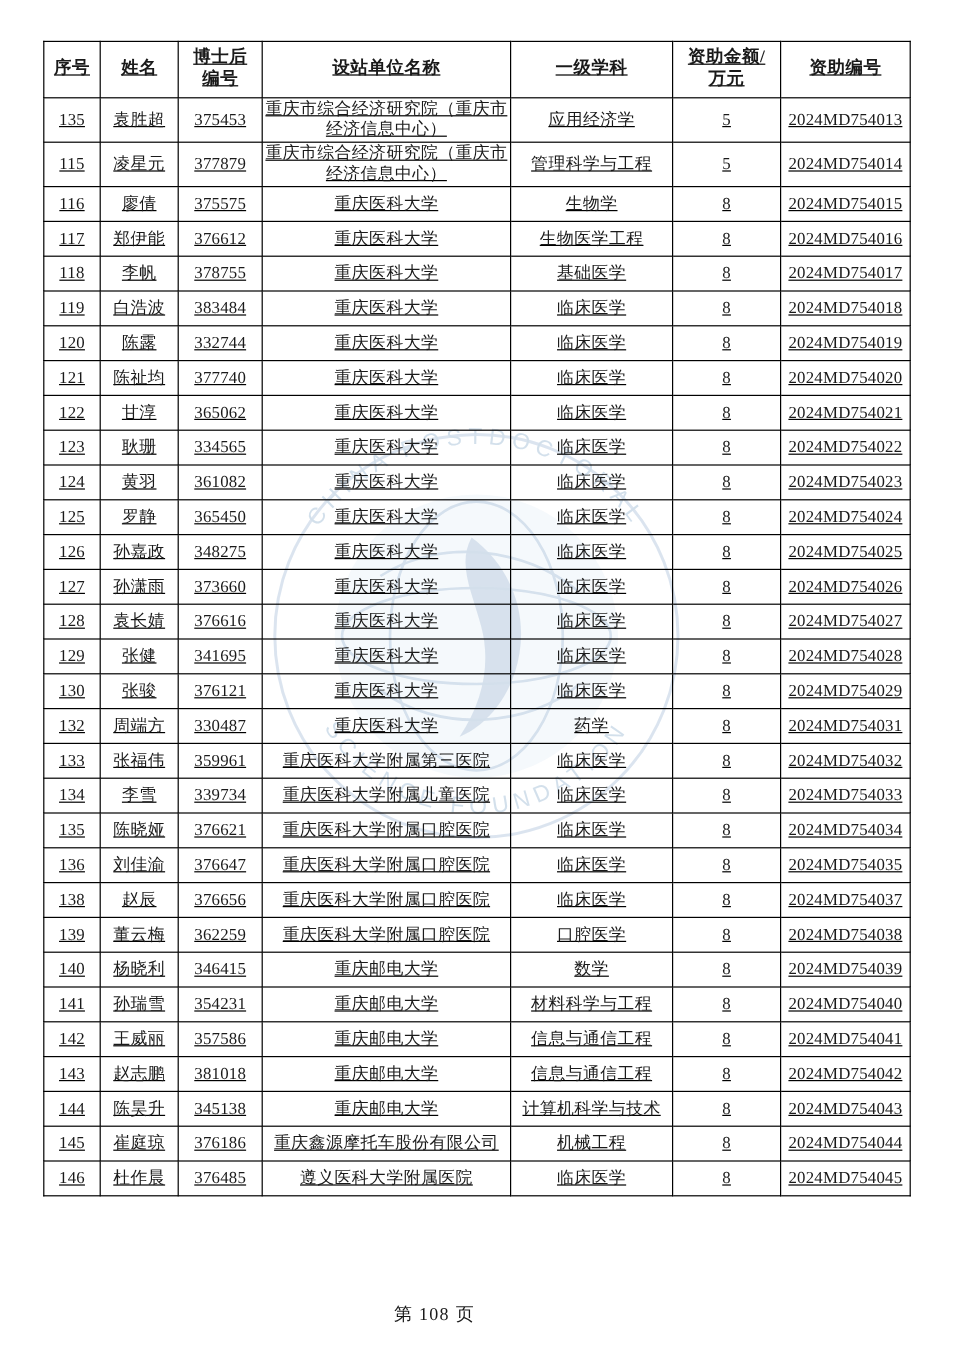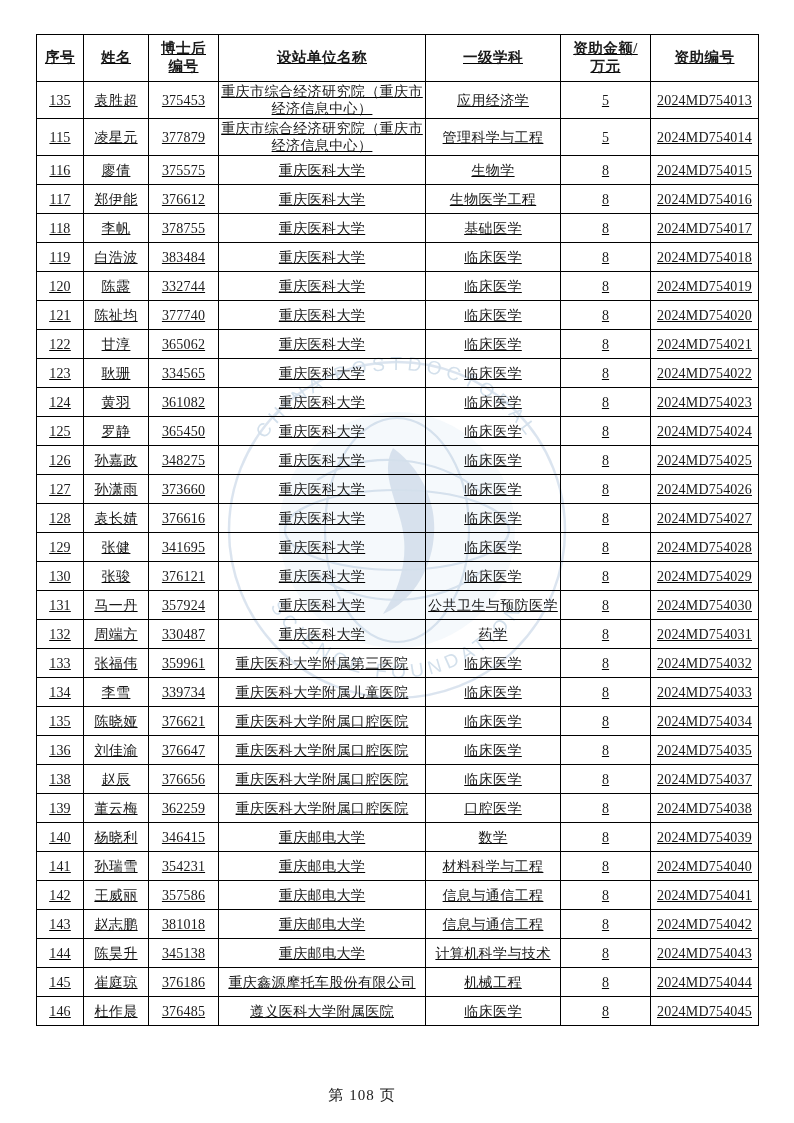--- a/index.html
+++ b/index.html
@@ -306,29 +306,20 @@
         <tr>
           <td class="c-seq">130</td>
           <td class="c-name">张骏</td>
           <td class="c-pdno">376121</td>
           <td class="c-unit">重庆医科大学</td>
           <td class="c-disc">临床医学</td>
           <td class="c-amt">8</td>
           <td class="c-grantno">2024MD754029</td>
         </tr>
         <tr>
-          <td class="c-seq">131</td>
-          <td class="c-name">马一丹</td>
-          <td class="c-pdno">357924</td>
-          <td class="c-unit">重庆医科大学</td>
-          <td class="c-disc">公共卫生与预防医学</td>
-          <td class="c-amt">8</td>
-          <td class="c-grantno">2024MD754030</td>
-        </tr>
-        <tr>
           <td class="c-seq">132</td>
           <td class="c-name">周端方</td>
           <td class="c-pdno">330487</td>
           <td class="c-unit">重庆医科大学</td>
           <td class="c-disc">药学</td>
           <td class="c-amt">8</td>
           <td class="c-grantno">2024MD754031</td>
         </tr>
         <tr>
           <td class="c-seq">133</td>

